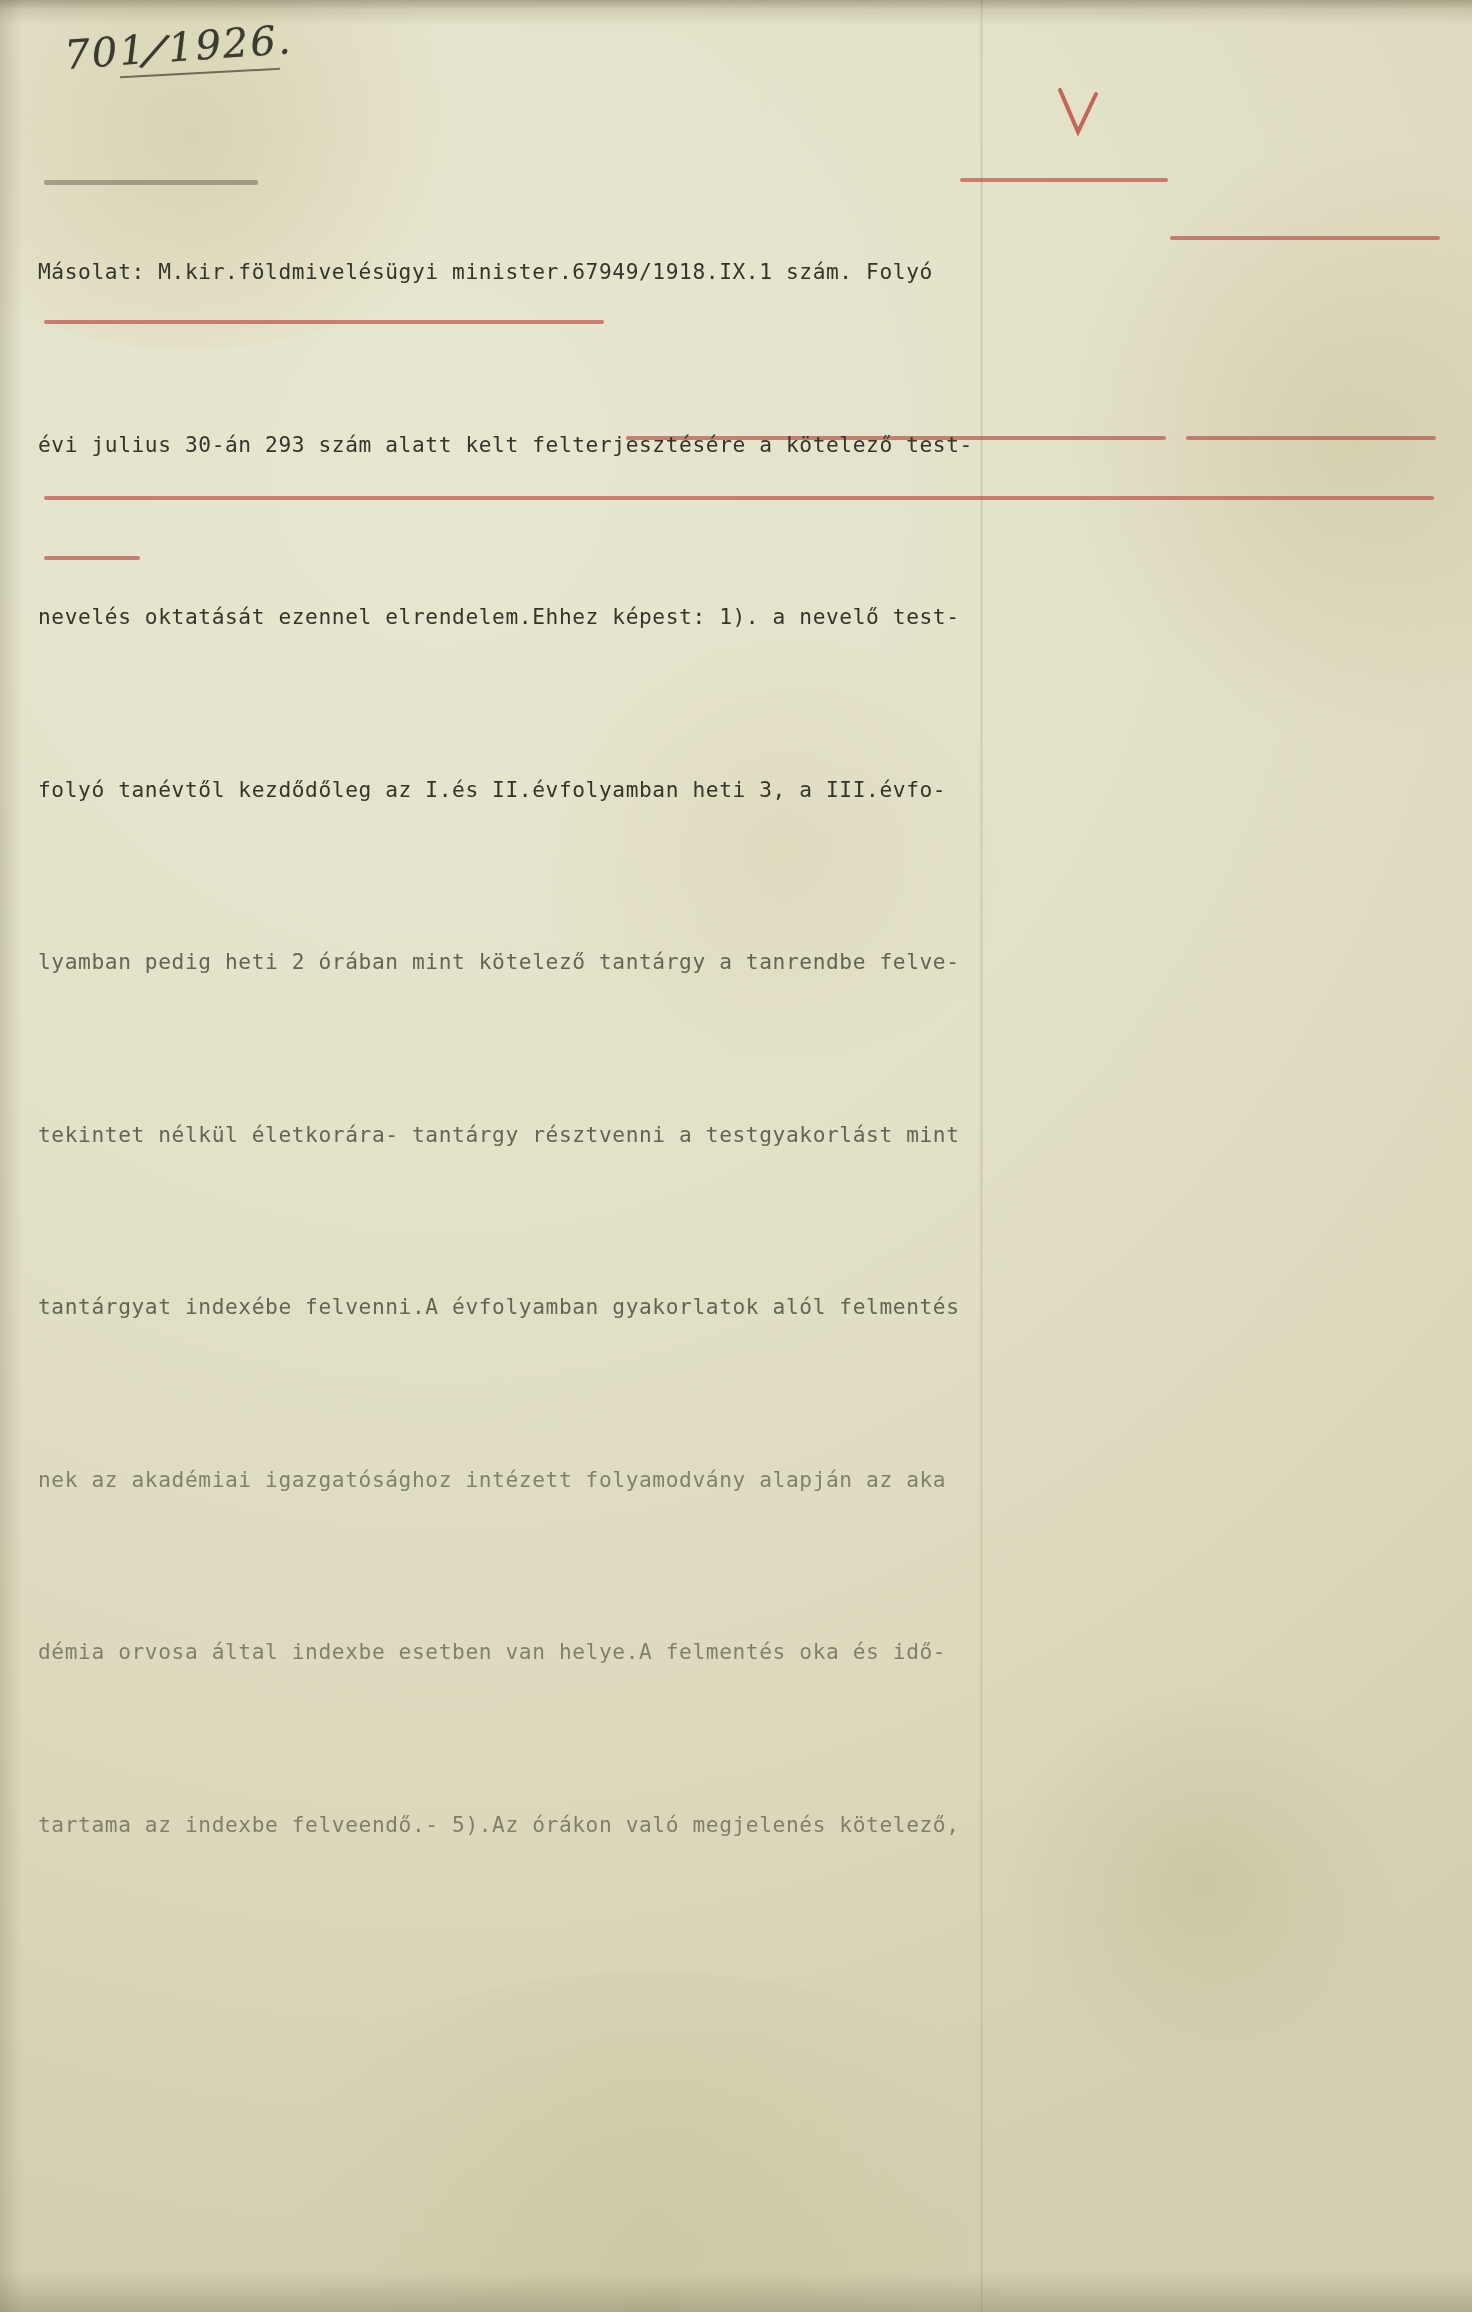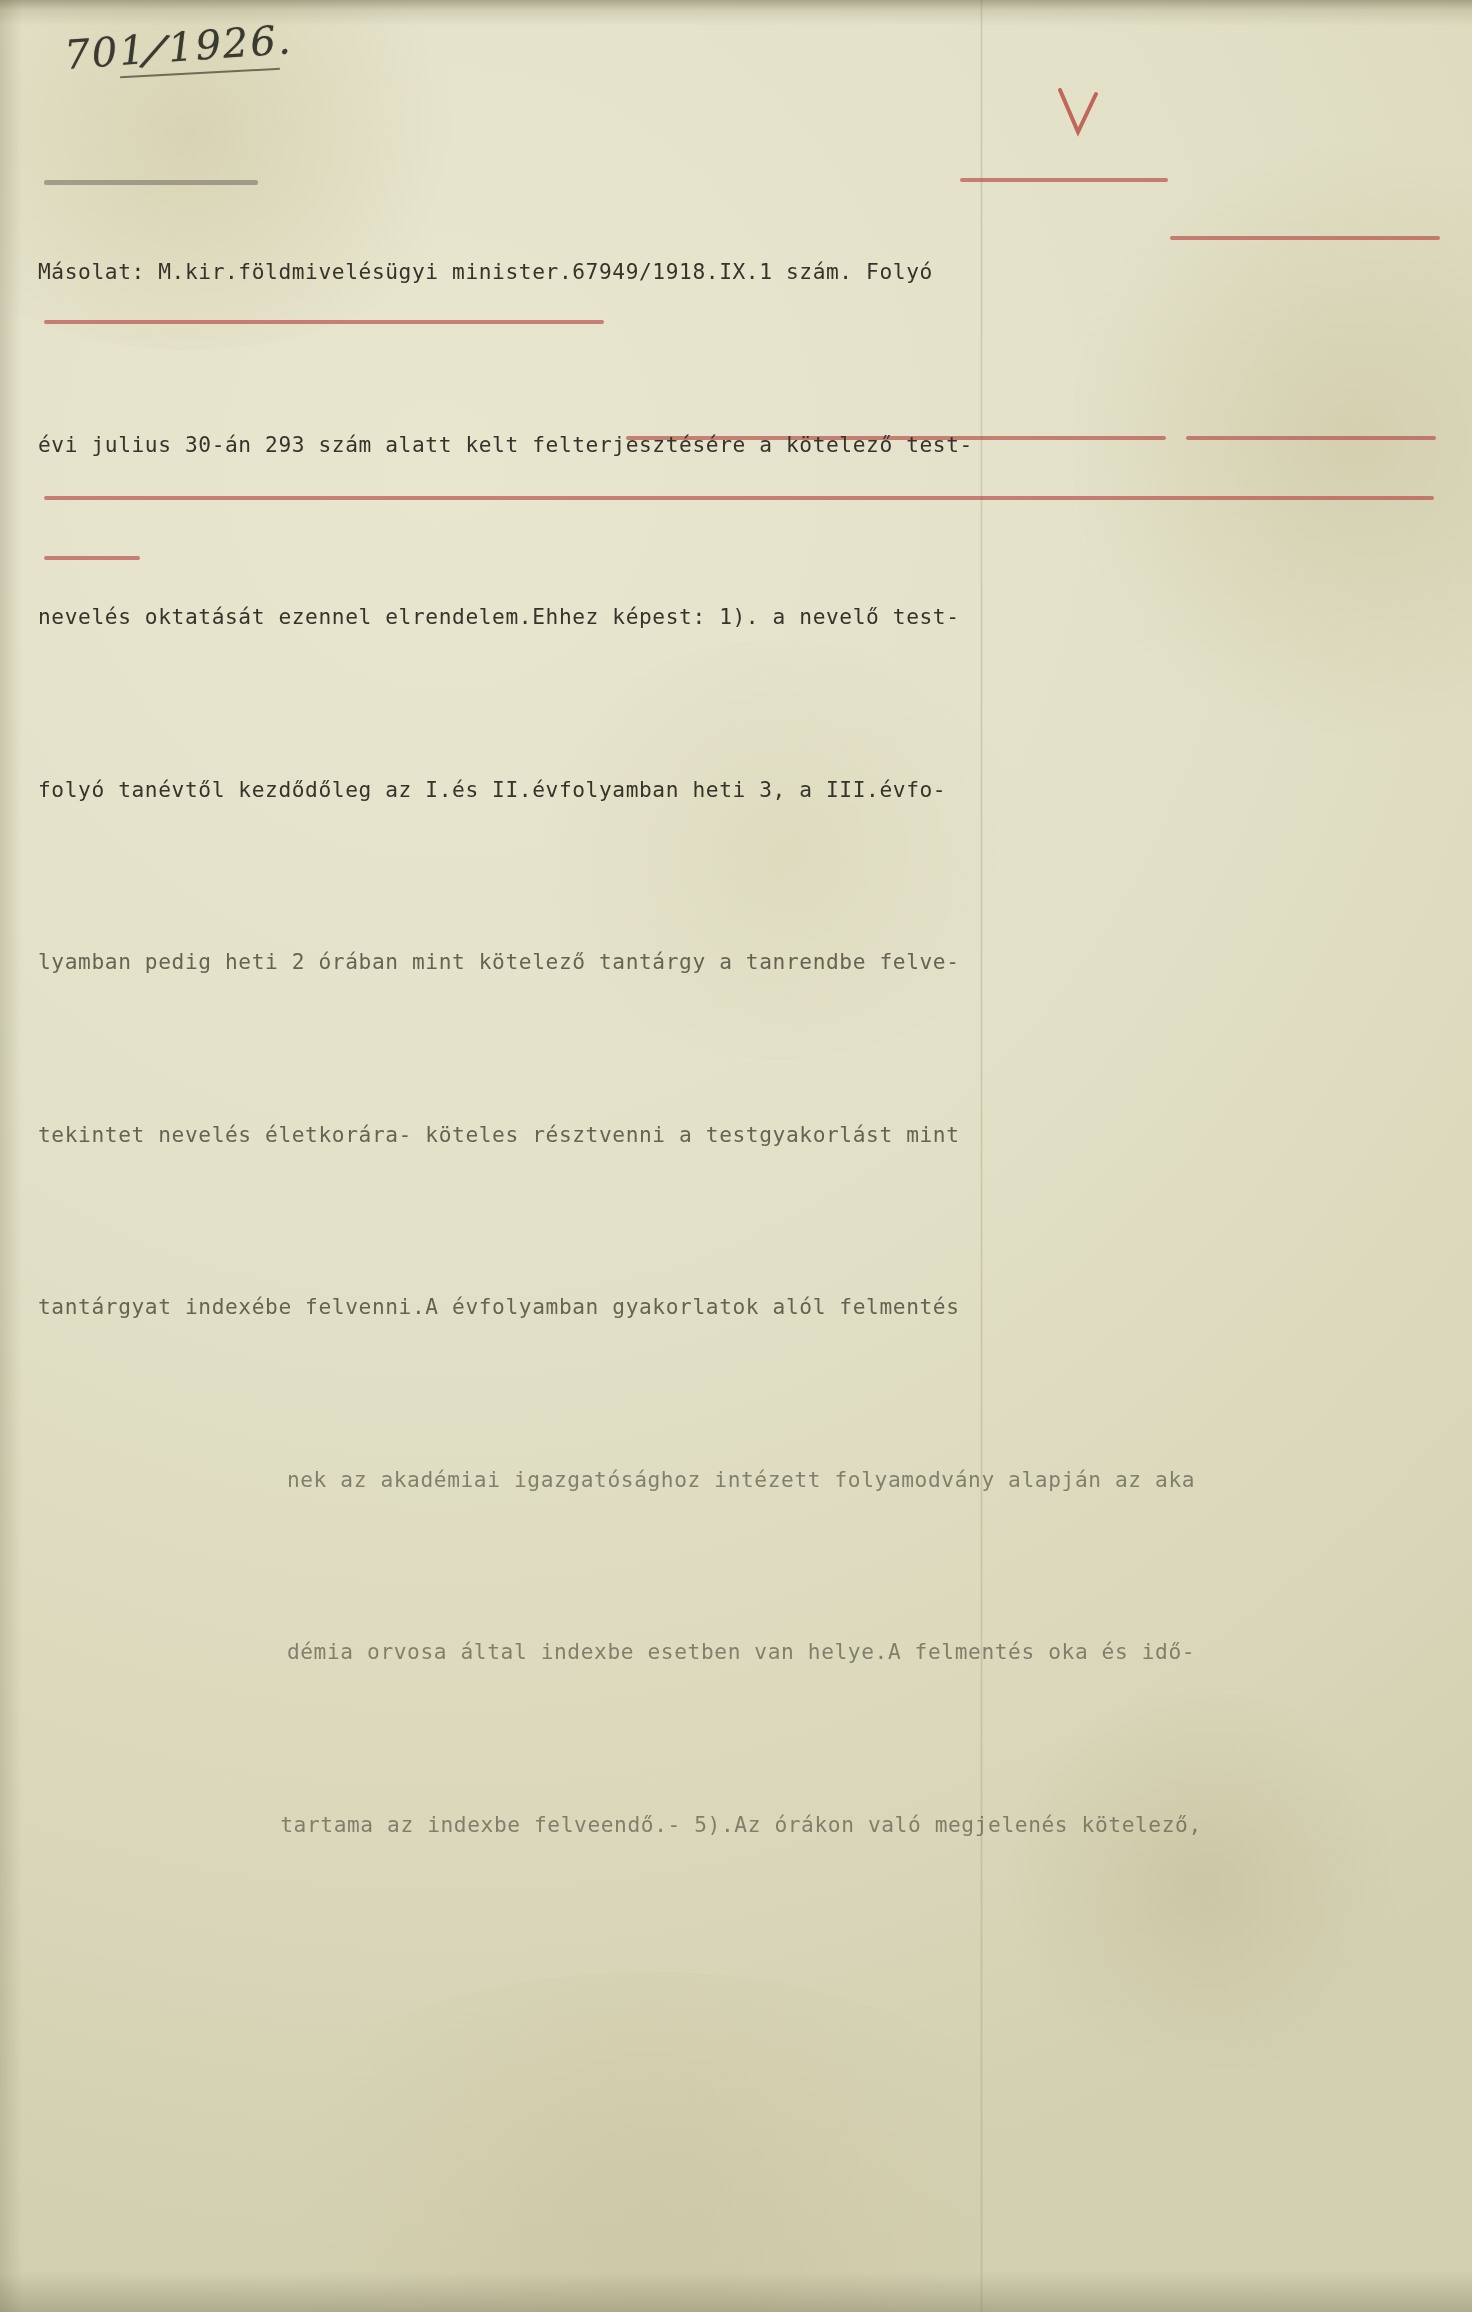--- a/index.html
+++ b/index.html
@@ -102,21 +102,21 @@
     white-space: pre-wrap;
   }
   .ln {
     position: relative;
     display: block;
     height: 57.5px;
     white-space: pre;
     overflow: visible;
   }
   .ln.faint { color: #50503f; opacity: .86; }
-  .ln.vfaint { color: #5a5a48; opacity: .70; text-align: center; }
+  .ln.vfaint { color: #5a5a48; opacity: .70; }
 
   
   .u {
     position: absolute;
     height: 3px;
     background: #b2403c;
     opacity: .72;
     border-radius: 2px;
   }
   .u.thick { height: 4px; opacity: .62; }
@@ -164,21 +164,21 @@
   <div class="u thick" style="left:1186px; top:436px; width:250px;"></div>
   <div class="u thick" style="left:44px; top:496px; width:1390px;"></div>
   <div class="u thick" style="left:44px; top:556px; width:96px;"></div>
 
   <div class="typescript">
     <span class="ln">Másolat: M.kir.földmivelésügyi minister.67949/1918.IX.1 szám. Folyó</span>
     <span class="ln">évi julius 30-án 293 szám alatt kelt felterjesztésére a kötelező test-</span>
     <span class="ln">nevelés oktatását ezennel elrendelem.Ehhez képest: 1). a nevelő test-</span>
     <span class="ln">folyó tanévtől kezdődőleg az I.és II.évfolyamban heti 3, a III.évfo-</span>
     <span class="ln faint">lyamban pedig heti 2 órában mint kötelező tantárgy a tanrendbe felve-</span>
-    <span class="ln faint">tekintet nevelés életkorára- köteles résztvenni a testgyakorlást mint</span>
+    <span class="ln faint">tekintet nélkül életkorára- tantárgy résztvenni a testgyakorlást mint</span>
     <span class="ln faint">tantárgyat indexébe felvenni.A évfolyamban gyakorlatok alól felmentés</span>
     <span class="ln vfaint">nek az akadémiai igazgatósághoz intézett folyamodvány alapján az aka</span>
     <span class="ln vfaint">démia orvosa által indexbe esetben van helye.A felmentés oka és idő-</span>
     <span class="ln vfaint">tartama az indexbe felveendő.- 5).Az órákon való megjelenés kötelező,</span>
     
     
     
     
     
     

